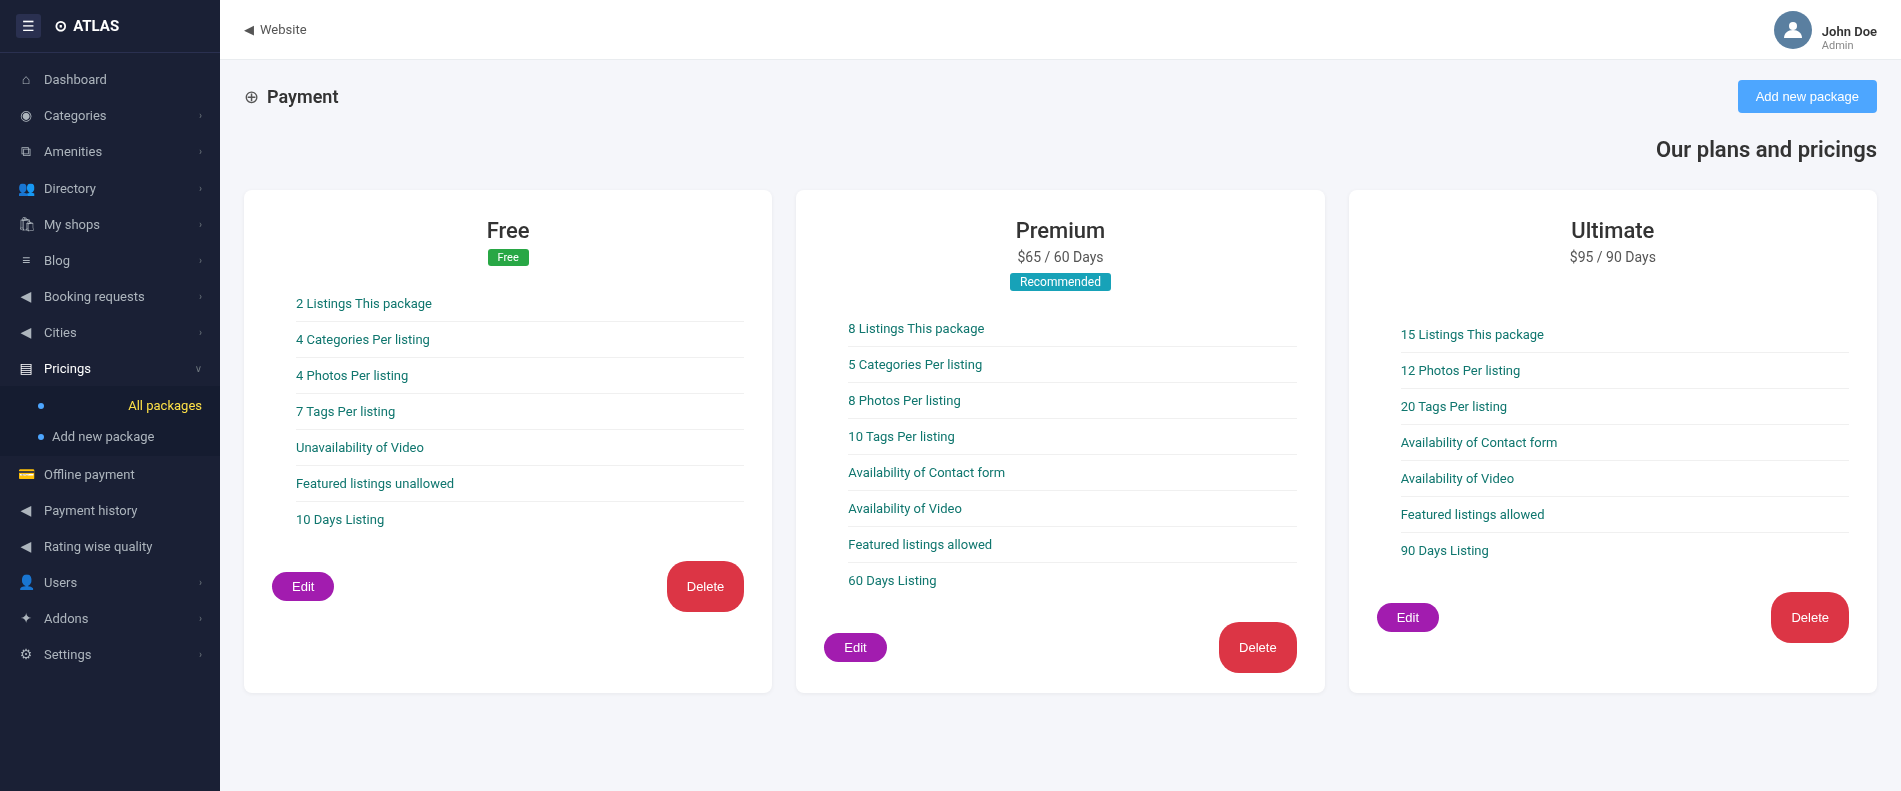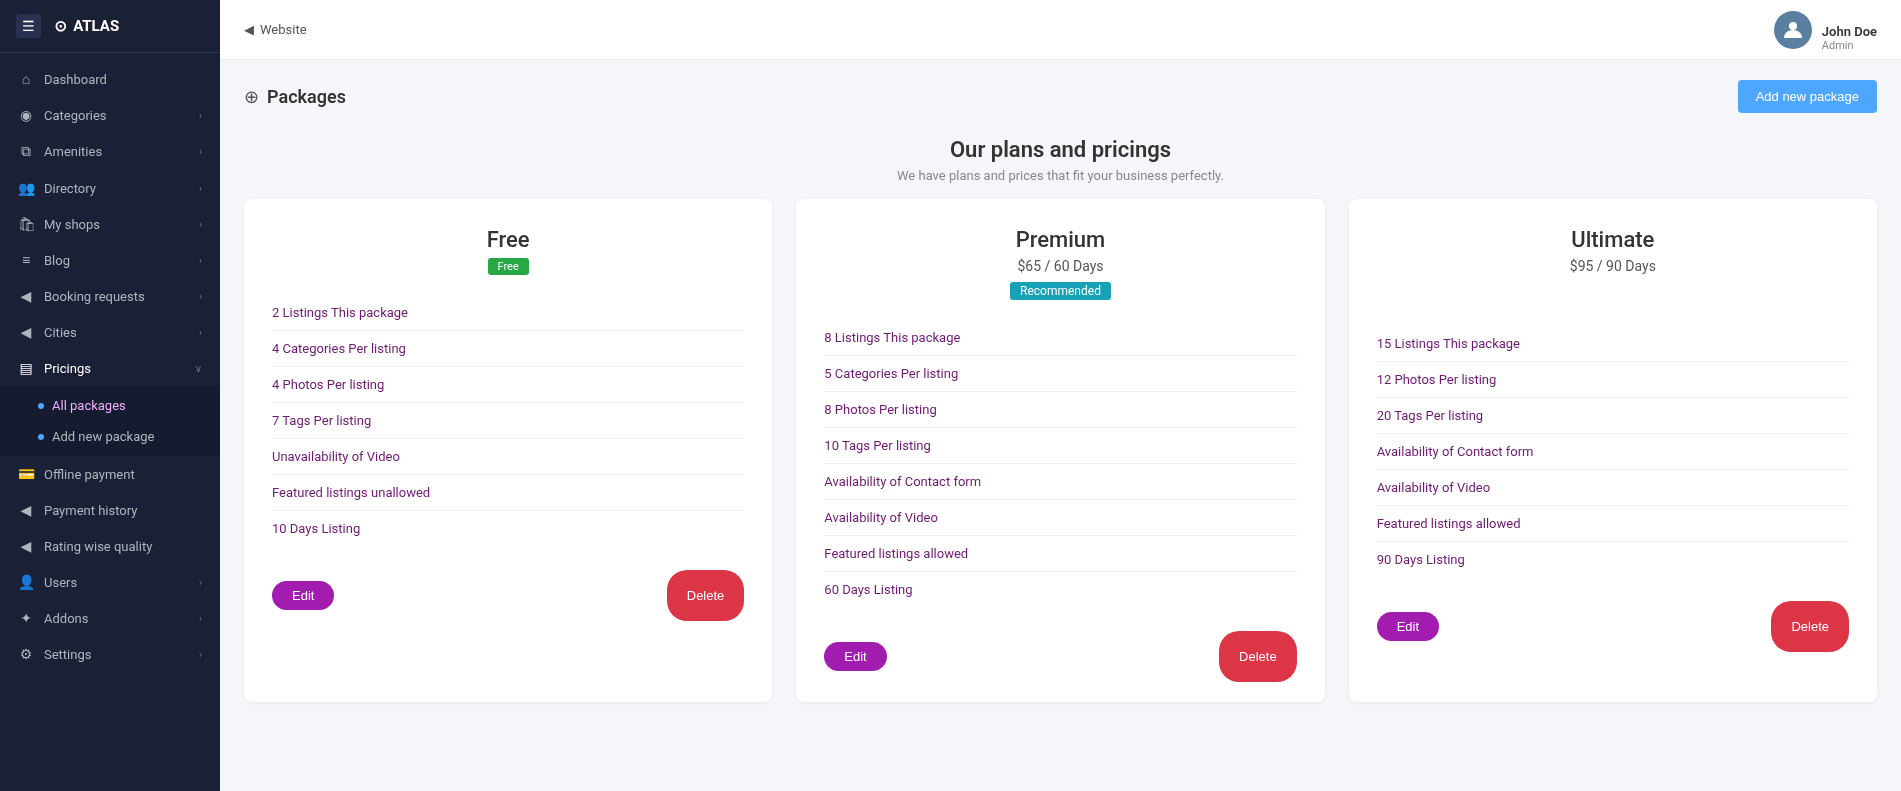--- a/index.html
+++ b/index.html
@@ -65,21 +65,21 @@
     }
     .nav-sub-item {
       display: flex;
       align-items: center;
       padding: 8px 18px 8px 38px;
       cursor: pointer;
       color: #adb5bd;
       font-size: 13px;
       gap: 8px;
     }
-    .nav-sub-item.active { color: #f0abfc; }
+    .nav-sub-item.active { color: #fde047; justify-content: space-between; }
     .dot { width: 6px; height: 6px; border-radius: 50%; background: #4da6ff; display: inline-block; }
 
     
     .main {
       flex: 1;
       display: flex;
       flex-direction: column;
       height: 100vh;
       overflow: hidden;
     }
@@ -123,22 +123,22 @@
       color: #fff;
       border: none;
       padding: 9px 18px;
       border-radius: 4px;
       font-size: 13px;
       cursor: pointer;
       font-weight: 500;
     }
 
     .plans-header {
-      text-align: center;
-      margin-bottom: 16px;
+      text-align: right;
+      margin-bottom: 28px;
     }
     .plans-title { font-size: 22px; font-weight: 600; color: #333; margin-bottom: 6px; }
     .plans-subtitle { font-size: 13px; color: #888; }
 
     .packages-grid {
       display: grid;
       grid-template-columns: 1fr 1fr 1fr;
       gap: 24px;
     }
 
@@ -183,21 +183,22 @@
     }
 
     .feature-list {
       list-style: none;
       margin-bottom: 24px;
     }
     .feature-item {
       padding: 10px 0;
       border-bottom: 1px solid #f0f0f0;
       font-size: 13px;
-      color: #701a75;
+      color: #0f766e;
+      margin-left: 24px;
     }
     .feature-item:last-child { border-bottom: none; }
 
     .card-actions {
       display: flex;
       justify-content: space-between;
       align-items: center;
       margin-top: 8px;
     }
     .btn-edit {
@@ -377,28 +378,27 @@
         <div class="user-name">John Doe</div>
         <div class="user-role">Admin</div>
       </div>
     </div>
   </div>
 
   <div class="content">
     <div class="page-header">
       <div class="page-title-wrap">
         <span class="page-icon">⊕</span>
-        <h1 class="page-title">Packages</h1>
+        <h1 class="page-title">Payment</h1>
       </div>
       <button class="btn-add-package">Add new package</button>
     </div>
 
     <div class="plans-header">
       <div class="plans-title">Our plans and pricings</div>
-      <div class="plans-subtitle">We have plans and prices that fit your business perfectly.</div>
     </div>
 
     <div class="packages-grid">
 
       <div class="package-card">
         <div class="package-name">Free</div>
         <div class="package-badge">
           <span class="badge-free">Free</span>
         </div>
         <ul class="feature-list">

